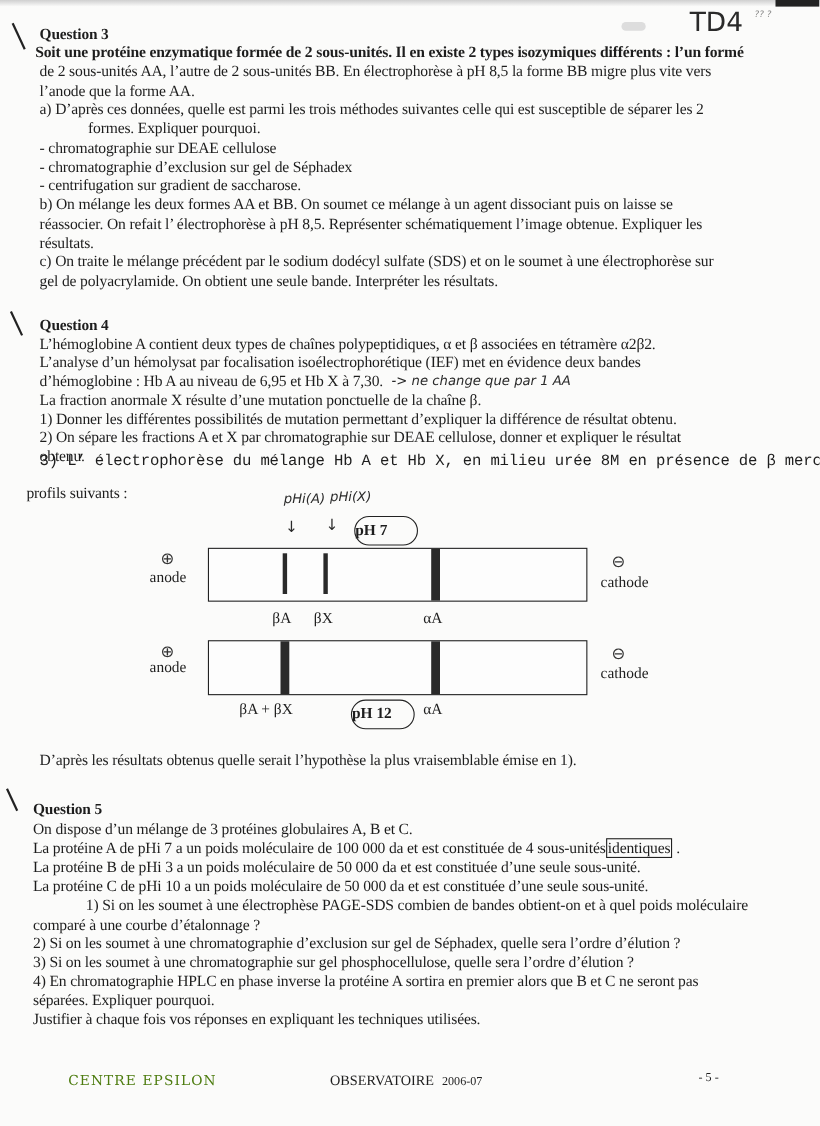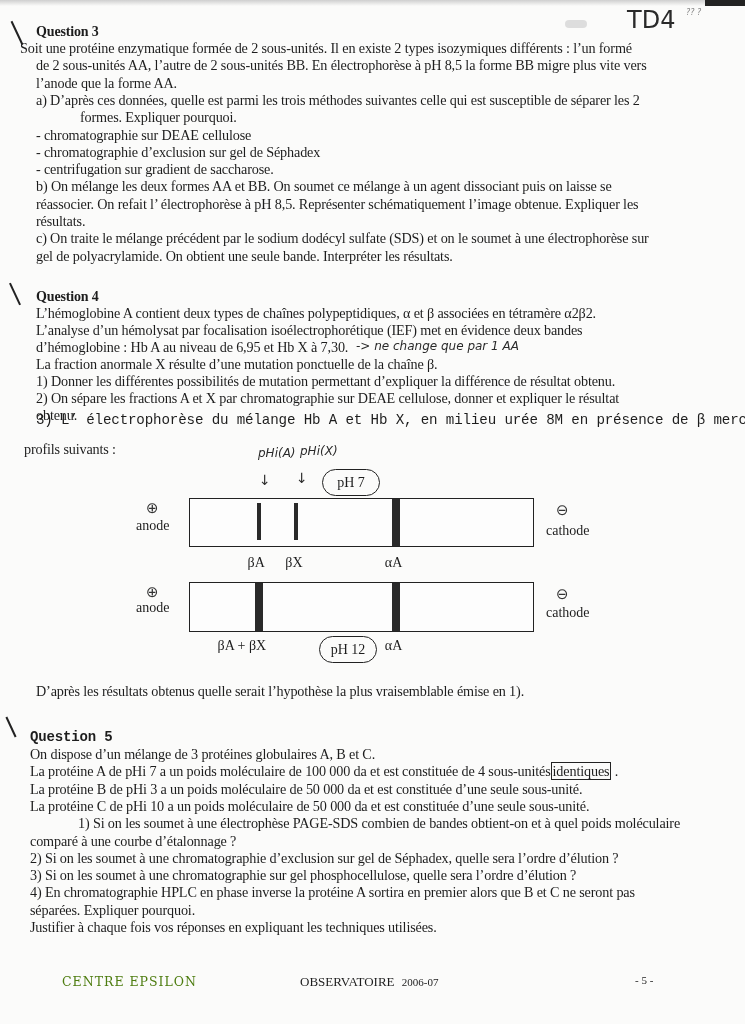--- a/index.html
+++ b/index.html
@@ -7,39 +7,39 @@
          font-family:"Liberation Serif", serif; color:#1d1d1d; }
   .topbar { position:absolute; left:0; top:0; width:745px; height:6px; background:linear-gradient(#cfcfcf,#fbfbfa); }
   .corner { position:absolute; right:0; top:0; width:40px; height:6px; background:#222; }
   .line { position:absolute; left:36px; font-size:14.2px; line-height:16.7px; white-space:nowrap; letter-spacing:-0.15px; }
   .qtitle { font-weight:bold; font-size:14px; }
   .hand { position:absolute; font-family:"DejaVu Sans", sans-serif; color:#2a2a2a; font-style:italic; }
   .slash { position:absolute; width:2px; background:#222; transform:rotate(-25deg); }
   .gel { position:absolute; border:1.5px solid #222; background:#fdfdfd; }
   .band { position:absolute; background:#2a2a2a; }
   .lbl { position:absolute; font-size:14px; white-space:nowrap; }
-  .pill { position:absolute; border:1.5px solid #222; border-radius:14px; font-size:14px; font-weight:normal; text-align:center; }
+  .pill { position:absolute; border:1.5px solid #222; border-radius:14px; font-size:14px; font-weight:bold; text-align:left; }
   .pole { position:absolute; font-family:"DejaVu Sans", sans-serif; font-size:13px; color:#333; }
   .boxed { border:1px solid #222; padding:0 1px; }
   .footer { position:absolute; top:974px; font-size:13px; }
 </style>
 </head>
 <body>
 
 <div class="topbar"></div>
 <div class="corner"></div>
 
 <div class="hand" style="left:627px;top:6px;font-size:24px;font-style:normal;">TD4</div>
 <div class="hand" style="left:686px;top:8px;font-size:8px;color:#888;">?? ?</div>
 <div class="hand" style="left:565px;top:20px;width:22px;height:8px;border-radius:6px;background:#ddd;"></div>
 
 <div class="slash" style="left:16px;top:20px;height:26px;"></div>
 <div class="line qtitle" style="top:24px;">Question 3</div>
 <div id="q3">
-    <div class="line" style="top: 40px; left: 20px;">Soit une protéine enzymatique formée de 2 sous-unités. Il en existe 2 types isozymiques différents : l’un formé</div>
+    <div class="line" style="top: 40px; left: 32px; font-weight: bold;">Soit une protéine enzymatique formée de 2 sous-unités. Il en existe 2 types isozymiques différents : l’un formé</div>
     <div class="line" style="top: 57.3px; left: 36px;">de 2 sous-unités AA, l’autre de 2 sous-unités BB. En électrophorèse à pH 8,5 la forme BB migre plus vite vers</div>
     <div class="line" style="top: 74.6px; left: 36px;">l’anode que la forme AA.</div>
     <div class="line" style="top: 91.9px; left: 36px;">a) D’après ces données, quelle est parmi les trois méthodes suivantes celle qui est susceptible de séparer les 2</div>
     <div class="line" style="top: 109.2px; left: 36px; margin-left: 44px;">formes. Expliquer pourquoi.</div>
     <div class="line" style="top: 126.5px; left: 36px;">- chromatographie sur DEAE cellulose</div>
     <div class="line" style="top: 143.8px; left: 36px;">- chromatographie d’exclusion sur gel de Séphadex</div>
     <div class="line" style="top: 161.1px; left: 36px;">- centrifugation sur gradient de saccharose.</div>
     <div class="line" style="top: 178.4px; left: 36px;">b) On mélange les deux formes AA et BB. On soumet ce mélange à un agent dissociant puis on laisse se</div>
     <div class="line" style="top: 195.7px; left: 36px;">réassocier. On refait l’ électrophorèse à pH 8,5. Représenter schématiquement l’image obtenue. Expliquer les</div>
     <div class="line" style="top: 213px; left: 36px;">résultats.</div>
@@ -86,21 +86,21 @@
       <div class="band" style="left: 201.8px; top: 0px; height: 48px; width: 8px;"></div>
     </div>
   <div class="pole" style="left:556px;top:585px;font-size:15px;">⊖</div>
   <div class="lbl" style="left:546px;top:605px;">cathode</div>
   <div class="pill" style="left:319px;top:636px;width:56px;height:25px;line-height:25px;">pH 12</div>
 </div>
 
 <div class="line" style="top:683px;">D’après les résultats obtenus quelle serait l’hypothèse la plus vraisemblable émise en 1).</div>
 
 <div class="slash" style="left:10px;top:716px;height:22px;"></div>
-<div class="line qtitle" style="left:30px;top:729px;font-family:Liberation Mono, monospace;">Question 5</div>
+<div class="line qtitle" style="left:30px;top:729px;">Question 5</div>
 <div id="q5">
     <div class="line" style="top: 746px; left: 30px;">On dispose d’un mélange de 3 protéines globulaires A, B et C.</div>
     <div class="line" style="top: 763.3px; left: 30px;">La protéine A de pHi 7 a un poids moléculaire de 100 000 da et est constituée de 4 sous-unités<span class="boxed">identiques</span><span> .</span></div>
     <div class="line" style="top: 780.6px; left: 30px;">La protéine B de pHi 3 a un poids moléculaire de 50 000 da et est constituée d’une seule sous-unité.</div>
     <div class="line" style="top: 797.9px; left: 30px;">La protéine C de pHi 10 a un poids moléculaire de 50 000 da et est constituée d’une seule sous-unité.</div>
     <div class="line" style="top: 815.2px; left: 30px; margin-left: 48px;">1) Si on les soumet à une électrophèse PAGE-SDS combien de bandes obtient-on et à quel poids moléculaire</div>
     <div class="line" style="top: 832.5px; left: 30px;">comparé à une courbe d’étalonnage ?</div>
     <div class="line" style="top: 849.8px; left: 30px;">2) Si on les soumet à une chromatographie d’exclusion sur gel de Séphadex, quelle sera l’ordre d’élution ?</div>
     <div class="line" style="top: 867.1px; left: 30px;">3) Si on les soumet à une chromatographie sur gel phosphocellulose, quelle sera l’ordre d’élution ?</div>
     <div class="line" style="top: 884.4px; left: 30px;">4) En chromatographie HPLC en phase inverse  la protéine A sortira en premier alors que B et C ne seront pas</div>

